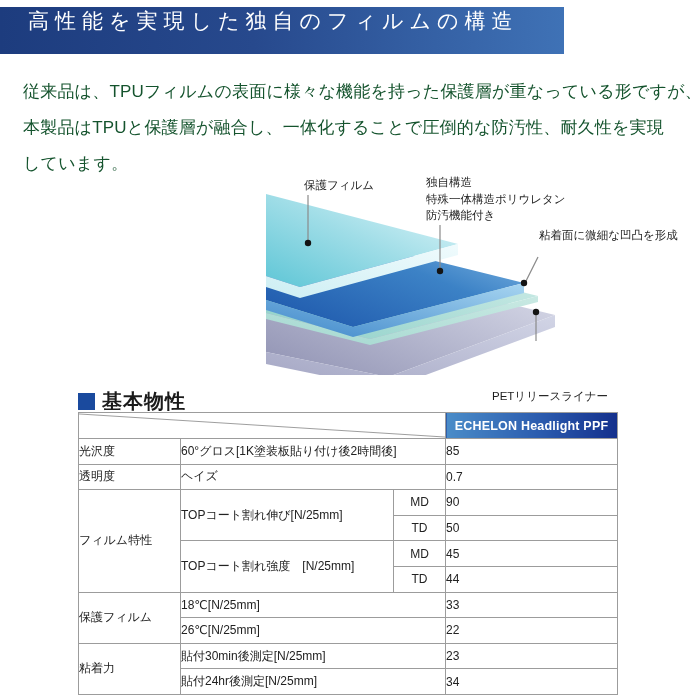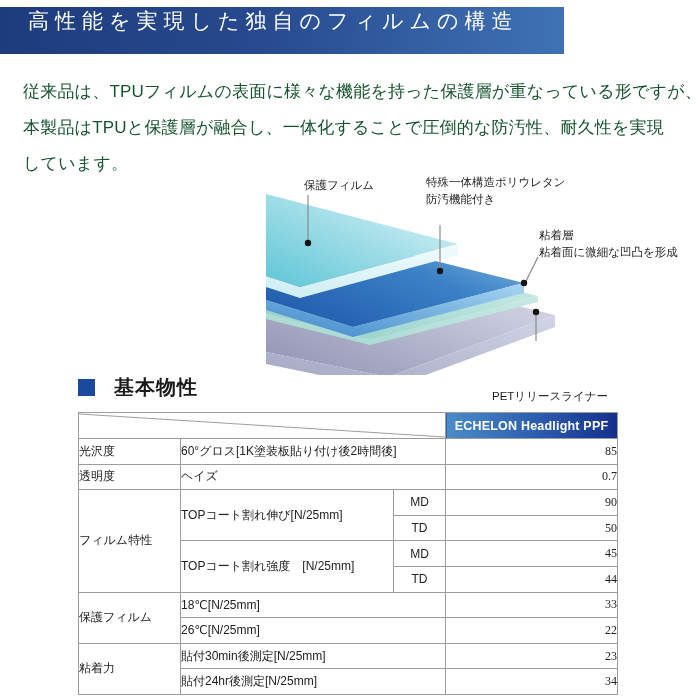--- a/index.html
+++ b/index.html
@@ -18,40 +18,40 @@
     font-size:21px;font-weight:500;letter-spacing:6px;padding-left:28px;white-space:nowrap;
   }
   
   .intro{position:absolute;left:7px;top:74px;width:690px;font-size:17px;line-height:36px;
     letter-spacing:0.2px;color:#14532d;margin-left:16px;}
   
   .diagram{position:absolute;left:180px;top:165px;width:520px;height:210px;}
   .diagram svg{position:absolute;left:0;top:0;}
   .dlabel{position:absolute;font-size:11.5px;line-height:16.5px;color:#1e1e1e;white-space:nowrap;}
   
-  .section-heading{position:absolute;left:78px;top:374px;display:flex;align-items:center;gap:12px;}
+  .section-heading{position:absolute;left:78px;top:388px;display:flex;align-items:center;}
   .heading-marker{width:17px;height:17px;background:#1a4a9e;margin-right:7px;}
   .heading-text{font-size:20px;font-weight:bold;color:#1a1a1a;letter-spacing:1px;}
   
   table.props{
     position:absolute;left:78px;top:412px;width:539px;border-collapse:collapse;
     font-size:12px;color:#222;table-layout:fixed;
   }
   table.props td{border:1px solid #9c9c9c;padding:0;vertical-align:middle;}
   tr.hdr{height:26px;}
   tr.row{height:25.6px;}
   td.diag-cell{position:relative;border-bottom:1px solid #9c9c9c;}
   td.product{
     background:linear-gradient(90deg,#4a8cc8 0%,#2b5bae 55%,#14308c 100%);
     color:#ffffff;text-align:center;font-weight:600;font-size:12.5px;letter-spacing:0.2px;
   }
   td.cat{padding-left:12px;}
   td.test{padding-left:13px;}
   td.dir{text-align:center;}
-  td.val{text-align:right;font-family:Liberation Serif, serif;}
+  td.val{text-align:left;}
 </style>
 </head>
 <body>
 
 <div class="banner">
   <div class="banner-title">高性能を実現した独自のフィルムの構造</div>
 </div>
 
 <div class="intro">
   <div>従来品は、TPUフィルムの表面に様々な機能を持った保護層が重なっている形ですが、</div>
@@ -119,26 +119,26 @@
     <line x1="358" y1="92" x2="346" y2="116" stroke="#8a8a8a" stroke-width="1.2"></line>
     <circle cx="344" cy="118" r="3.2" fill="#141414"></circle>
 
     <line x1="356" y1="149" x2="356" y2="176" stroke="#8a8a8a" stroke-width="1.2"></line>
     <circle cx="356" cy="147" r="3.2" fill="#141414"></circle>
   </svg>
 
   <div class="dlabel" style="left:124px;top:12px;">保護フィルム</div>
 
   <div class="dlabel" style="left:246px;top:9px;">
+    <div>独自構造</div>
     <div>特殊一体構造ポリウレタン</div>
     <div>防汚機能付き</div>
   </div>
 
   <div class="dlabel" style="left:359px;top:62px;">
-    <div>粘着層</div>
     <div>粘着面に微細な凹凸を形成</div>
   </div>
 
   <div class="dlabel" style="left:312px;top:179px;margin-top:44px;">PETリリースライナー</div>
 </div>
 
 <div class="section-heading">
   <span class="heading-marker"></span>
   <span class="heading-text">基本物性</span>
 </div>

